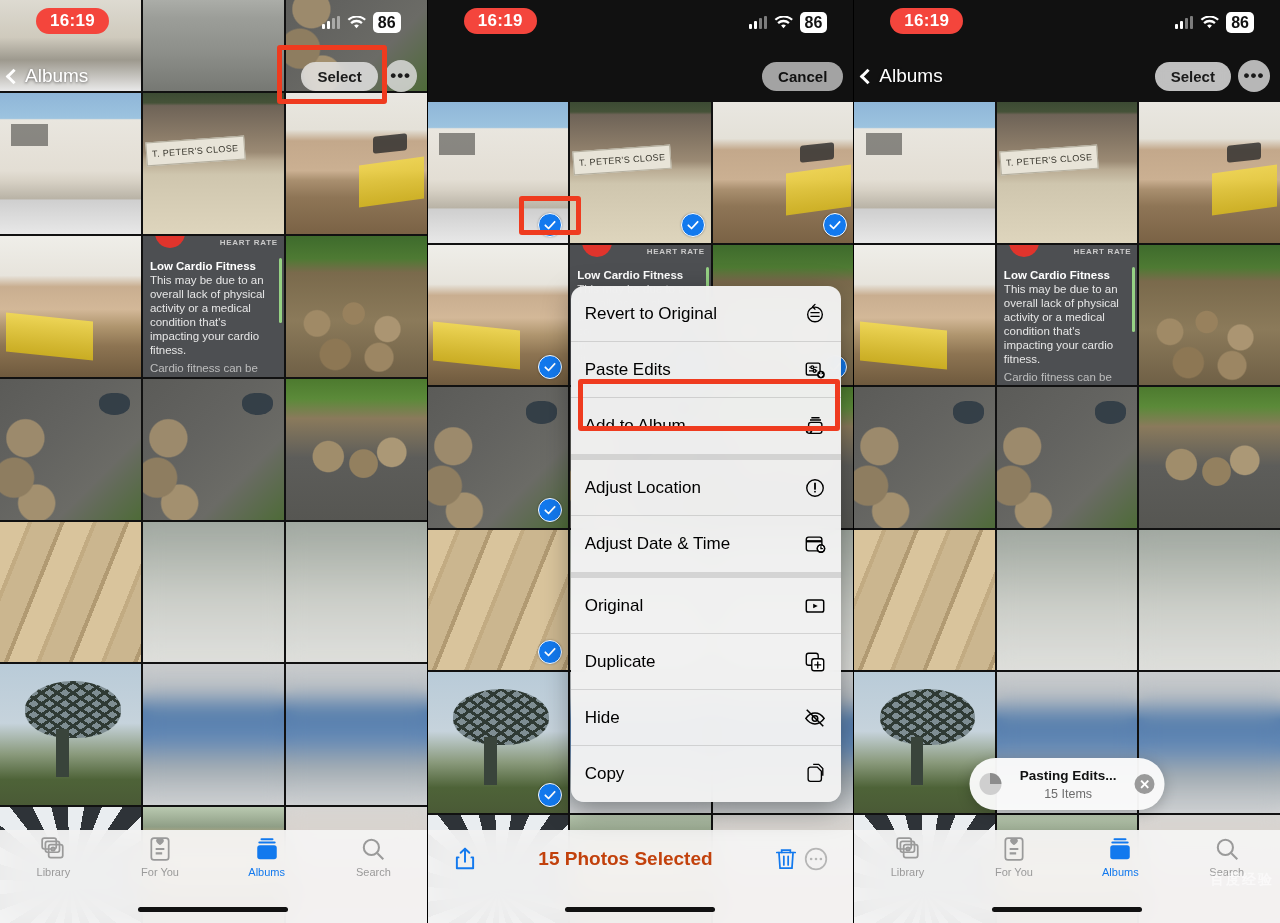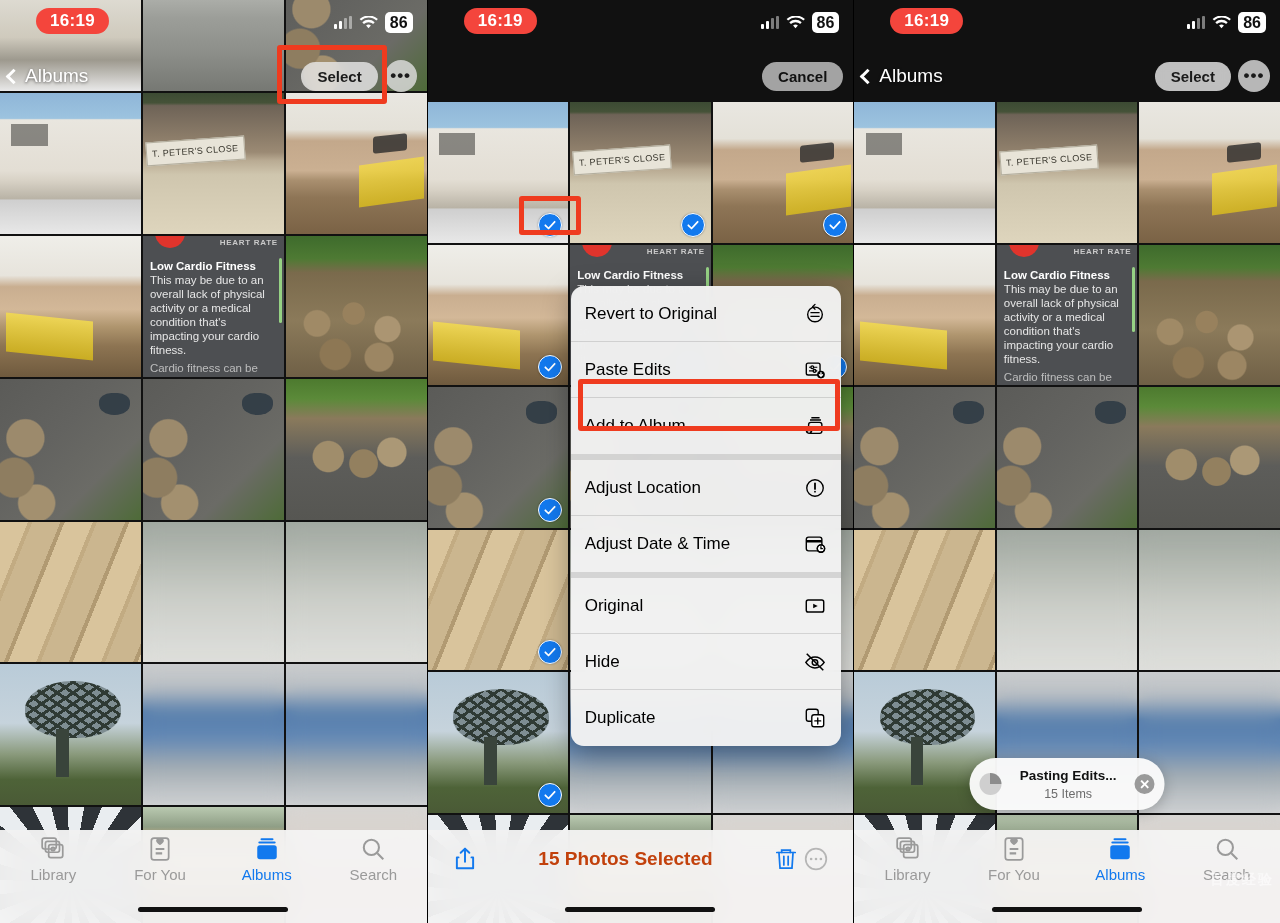--- a/index.html
+++ b/index.html
@@ -187,21 +187,21 @@
     color:#cfcfcf; font-size:11.5px; line-height:1.22; margin-top:4px;
     opacity:.85;
   }
   .health-scroll {
     position:absolute; right:2px; top:16%; width:3px; height:46%;
     background:#9fe08a; border-radius:2px; opacity:.9;
   }
 
   
   .statusbar {
-    position:absolute; top:0; left:0; right:4px; height:40px;
+    position:absolute; top:0; left:0; right:16px; height:40px;
     z-index: 30;
     pointer-events:none;
   }
   .time-pill {
     position:absolute; left:36px; top:8px;
     background:#f4453c; color:#fff;
     font-size:17px; font-weight:bold;
     padding:3px 14px; border-radius:14px;
     letter-spacing:.3px;
   }
@@ -303,21 +303,21 @@
   .tabbar {
     position:absolute; bottom:0; left:0; right:0; height:93px;
     background: rgba(244,244,244,0.94);
     backdrop-filter: blur(14px);
     z-index:30;
     display:flex; align-items:flex-start; padding-top:6px;
   }
   .tab {
     flex:1; display:flex; flex-direction:column;
     align-items:center; gap:4px;
-    color:#9a9a9a; font-size:15px;
+    color:#9a9a9a; font-size:11px;
   }
   .tab.active { color:#1279ee; }
   .tab-ic { height:26px; display:flex; align-items:center; justify-content:center; }
   .tab-ic svg { width:26px; height:26px; }
   .homebar {
     position:absolute; bottom:11px; left:50%; transform:translateX(-50%);
     width:150px; height:5px; background:#111; border-radius:3px;
   }
 
   
@@ -671,36 +671,45 @@
         <div class="ctx-item">
           <span>Original</span>
           <span class="ctx-ic">
             <svg viewBox="0 0 24 24" fill="none" stroke="#000" stroke-width="1.6">
                 <rect x="2.5" y="5.5" width="19" height="13" rx="2"></rect>
                 <path d="M10 9.5l5 2.5-5 2.5z" fill="#000" stroke="none"></path>
               </svg>
           </span>
         </div>
         <div class="ctx-item">
+          <span>Duplicate</span>
+          <span class="ctx-ic">
+            <svg viewBox="0 0 24 24" fill="none" stroke="#000" stroke-width="1.5">
+                <rect x="2.5" y="2.5" width="13" height="13" rx="2.5"></rect>
+                <rect x="8.5" y="8.5" width="13" height="13" rx="2.5" fill="#fff"></rect>
+                <path d="M15 12v6.5M11.8 15.2h6.4" stroke-linecap="round"></path>
+              </svg>
+          </span>
+        </div>
+        <div class="ctx-item">
           <span>Hide</span>
           <span class="ctx-ic">
             <svg viewBox="0 0 24 24" fill="none" stroke="#000" stroke-width="1.6">
                 <path d="M2 12.5s4-6 10-6 10 6 10 6-4 6-10 6-10-6-10-6z"></path>
                 <circle cx="12" cy="12.5" r="3"></circle>
                 <path d="M3 3l18 18" stroke-width="1.8"></path>
               </svg>
           </span>
         </div>
         <div class="ctx-item">
-          <span>Duplicate</span>
+          <span>Copy</span>
           <span class="ctx-ic">
             <svg viewBox="0 0 24 24" fill="none" stroke="#000" stroke-width="1.5">
-                <rect x="2.5" y="2.5" width="13" height="13" rx="2.5"></rect>
-                <rect x="8.5" y="8.5" width="13" height="13" rx="2.5" fill="#fff"></rect>
-                <path d="M15 12v6.5M11.8 15.2h6.4" stroke-linecap="round"></path>
+                <path d="M7 4.5h7.5L19 9v8.5a2.5 2.5 0 0 1-2.5 2.5H7A2.5 2.5 0 0 1 4.5 17.5V7A2.5 2.5 0 0 1 7 4.5z"></path>
+                <path d="M10 1.5h6l4.5 4.5v8"></path>
               </svg>
           </span>
         </div>
       </div>
     </div>
 
     <div class="redbox" style="left:150px; top:379px; width:262px; height:52px;"></div>
 
     <div class="seltoolbar">
       <span class="tb-ic">

